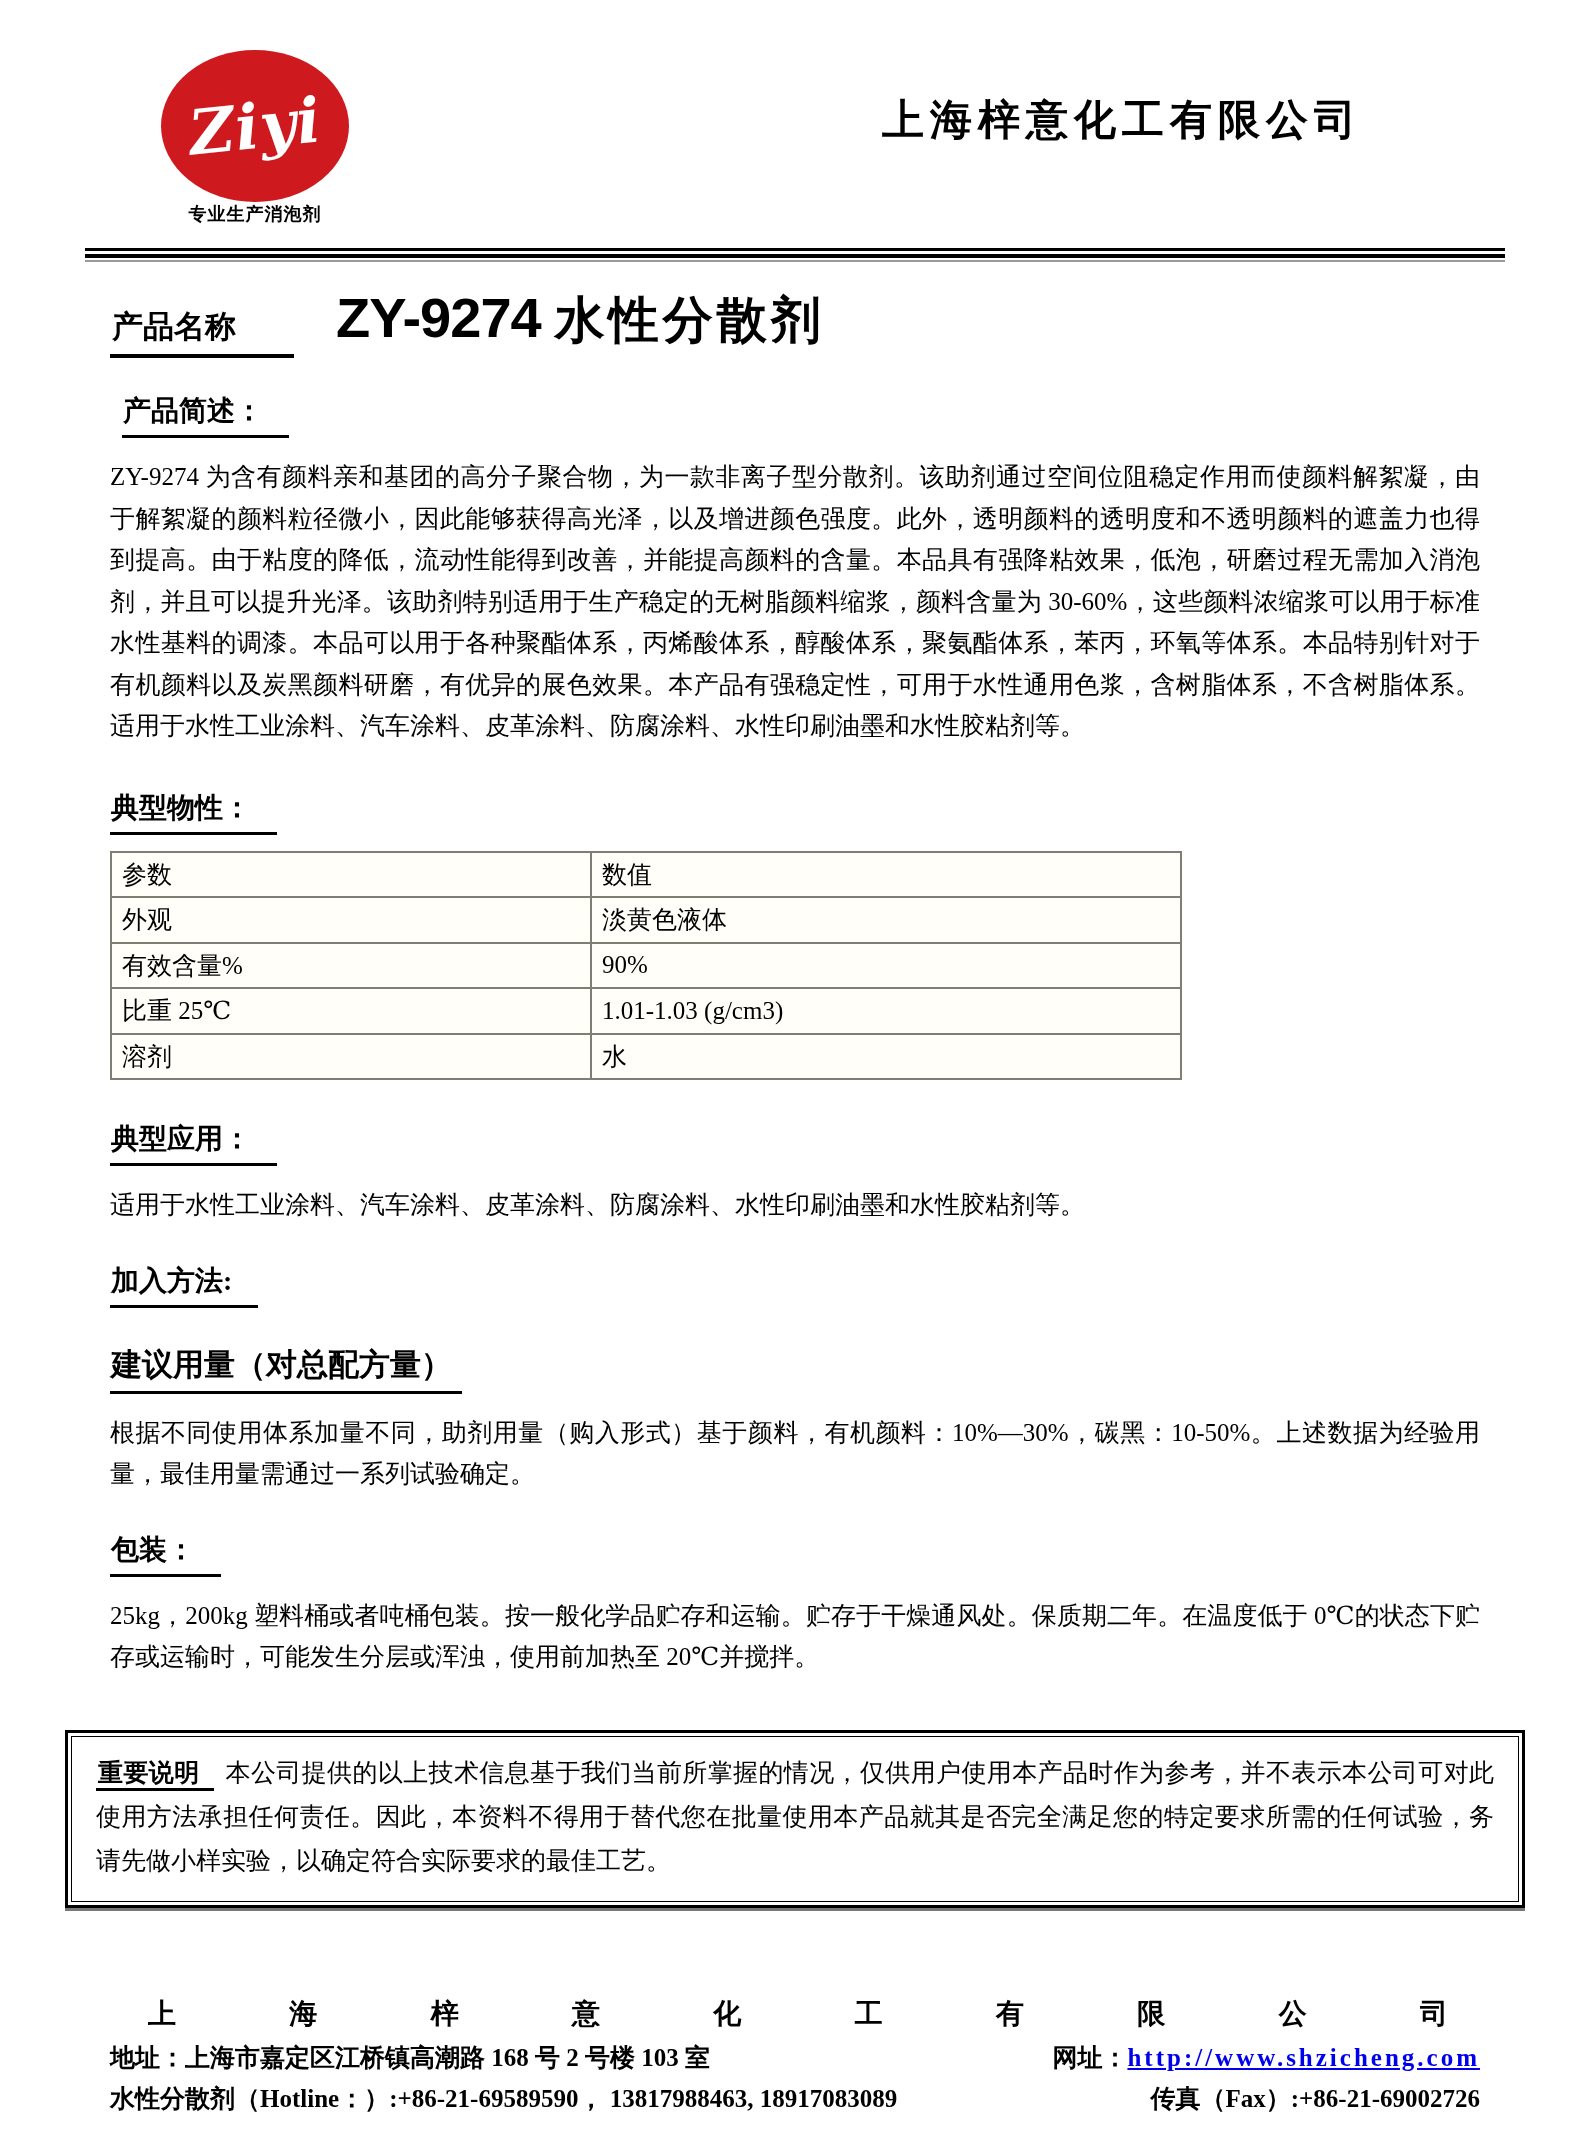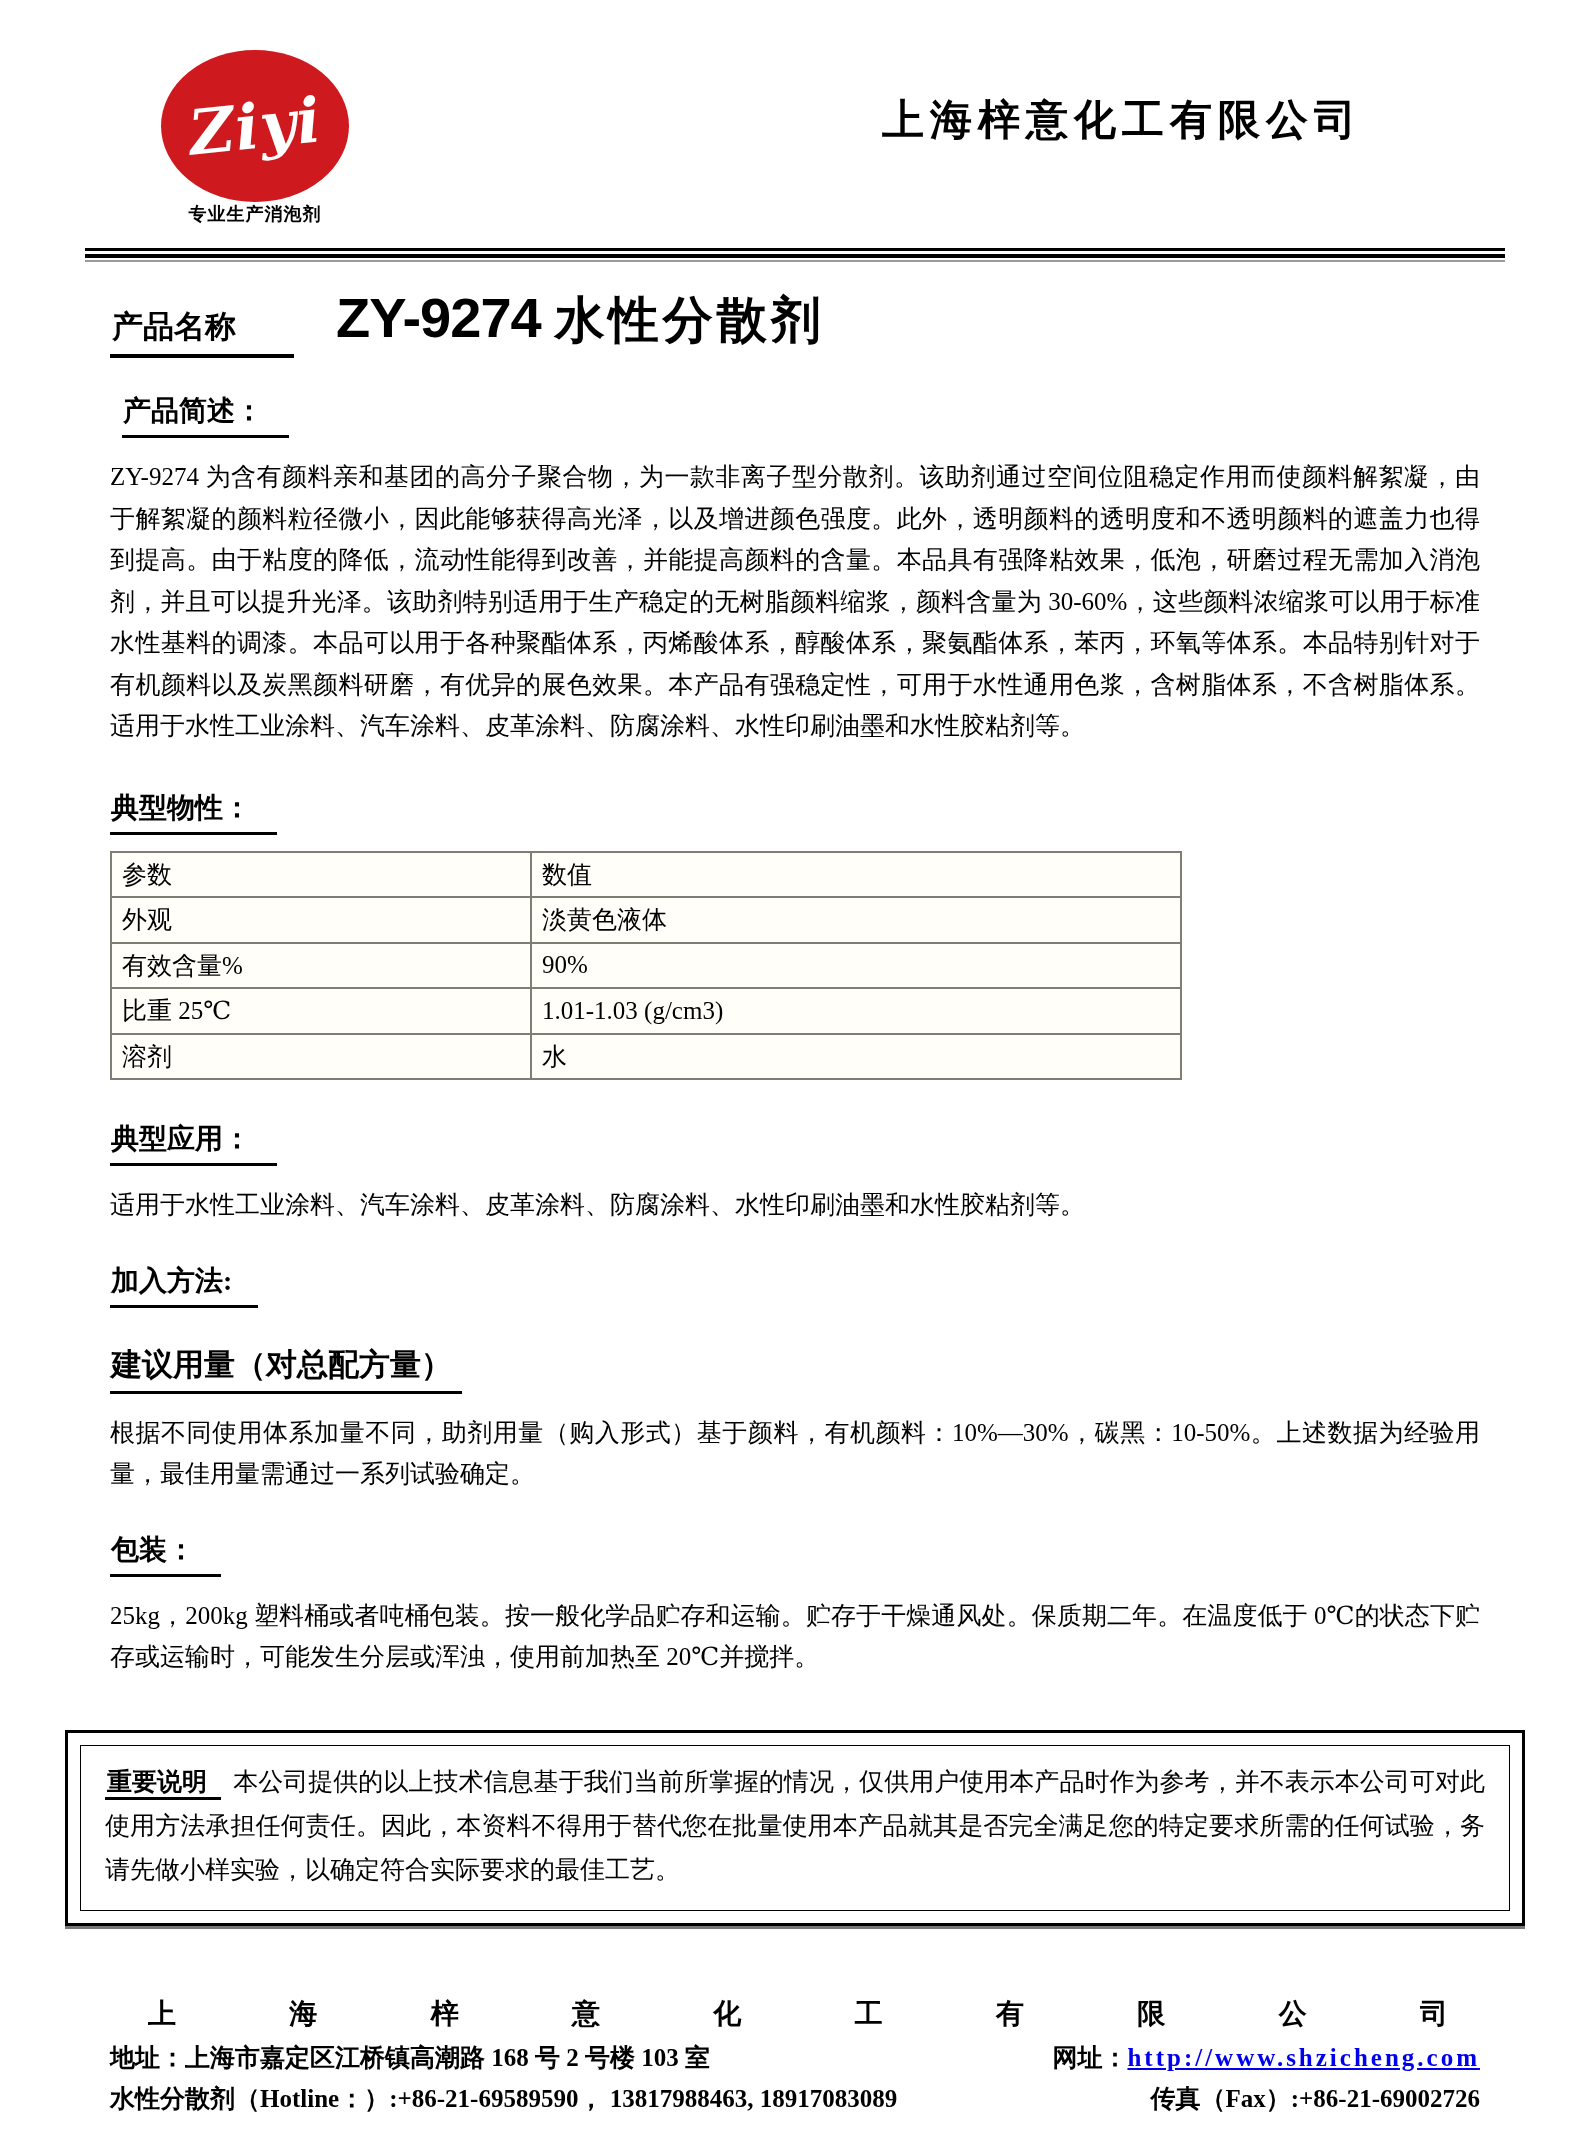--- a/index.html
+++ b/index.html
@@ -106,27 +106,27 @@
     width:1072px;
     background:#fffef8;
   }
   .props-table td{
     border:2px solid var(--table-border,#7e7e74);
     height:45.5px;
     font-size:25px;
     padding:2px 10px;
     vertical-align:middle;
   }
-  .props-table td.c1{width:420px;}
+  .props-table td.c1{width:480px;}
   
   .notice-box{
     margin:52px -45px 0 -45px;
     border:3px solid #000;
     box-shadow:0 3px 0 #777;
-    padding:12px;
+    padding:3px;
   }
   .notice-inner{
     border:1px solid #000;
     padding:14px 24px 18px 24px;
     font-size:25px;line-height:44px;
     text-align:justify;
   }
   .notice-label{
     font-weight:bold;
     border-bottom:3px solid #000;

